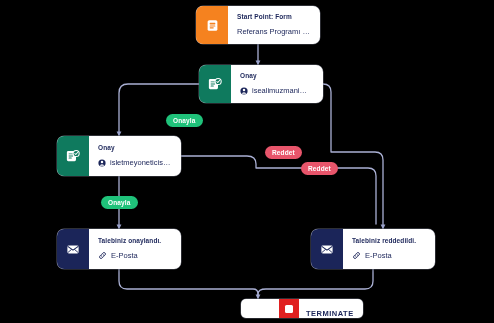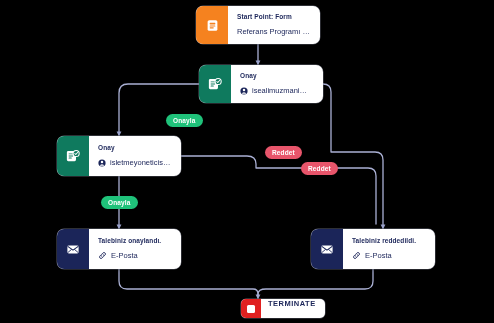--- a/index.html
+++ b/index.html
@@ -80,26 +80,27 @@
   #node-approve2 { left: 57px;  top: 136px; width: 124px; height: 40px; }
   #node-mail-ok  { left: 57px;  top: 229px; width: 124px; height: 40px; }
   #node-mail-rej { left: 311px; top: 229px; width: 124px; height: 40px; }
 
   
   #node-terminate {
     position: absolute;
     left: 241px; top: 299px;
     height: 19px;
     display: flex;
-    align-items: flex-start;
+    align-items: flex-end;
     background: #ffffff;
     border-radius: 5px;
     box-shadow: 0 1px 3px rgba(0,0,0,0.35), 0 0 0 0.5px rgba(180,186,210,0.55);
     overflow: hidden;
     z-index: 6;
+    padding-left: 38px;
   }
   #node-terminate .stop-pane {
     width: 20px; height: 19px;
     background: #e02020;
     display: flex; align-items: center; justify-content: center;
     flex: 0 0 20px;
   }
   #node-terminate .stop-sq {
     width: 8px; height: 8px;
     background: #ffffff;

